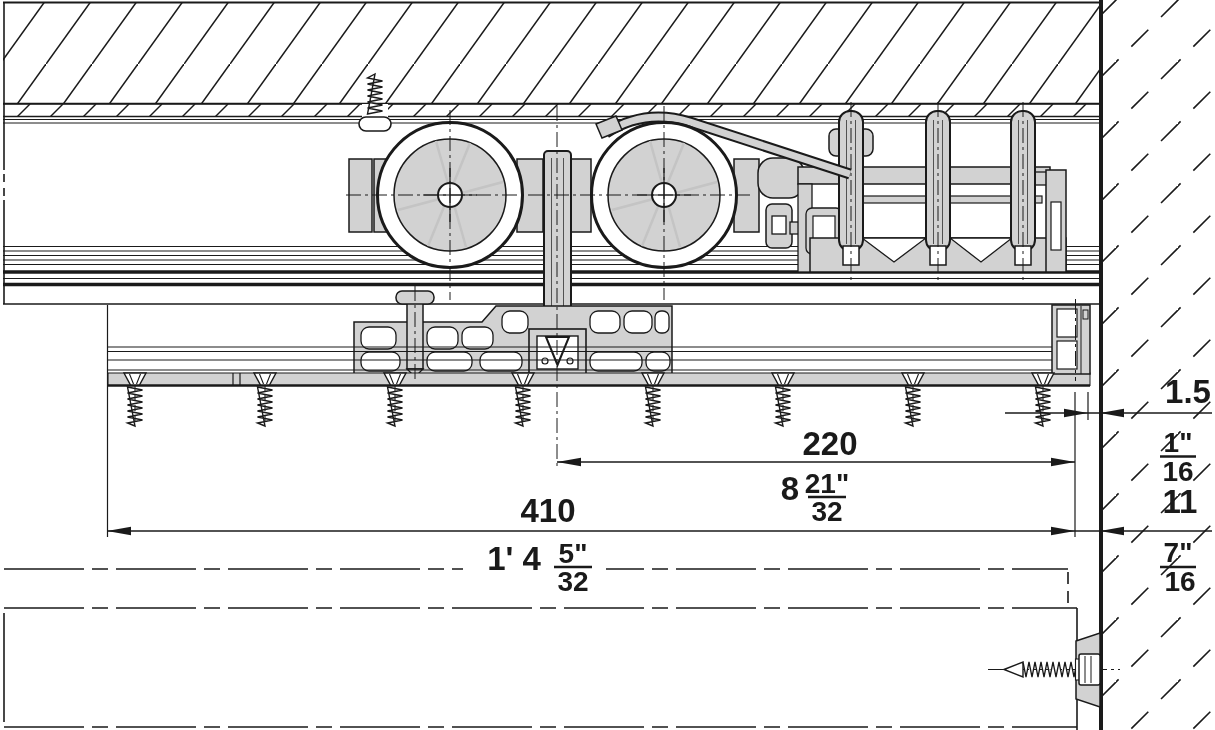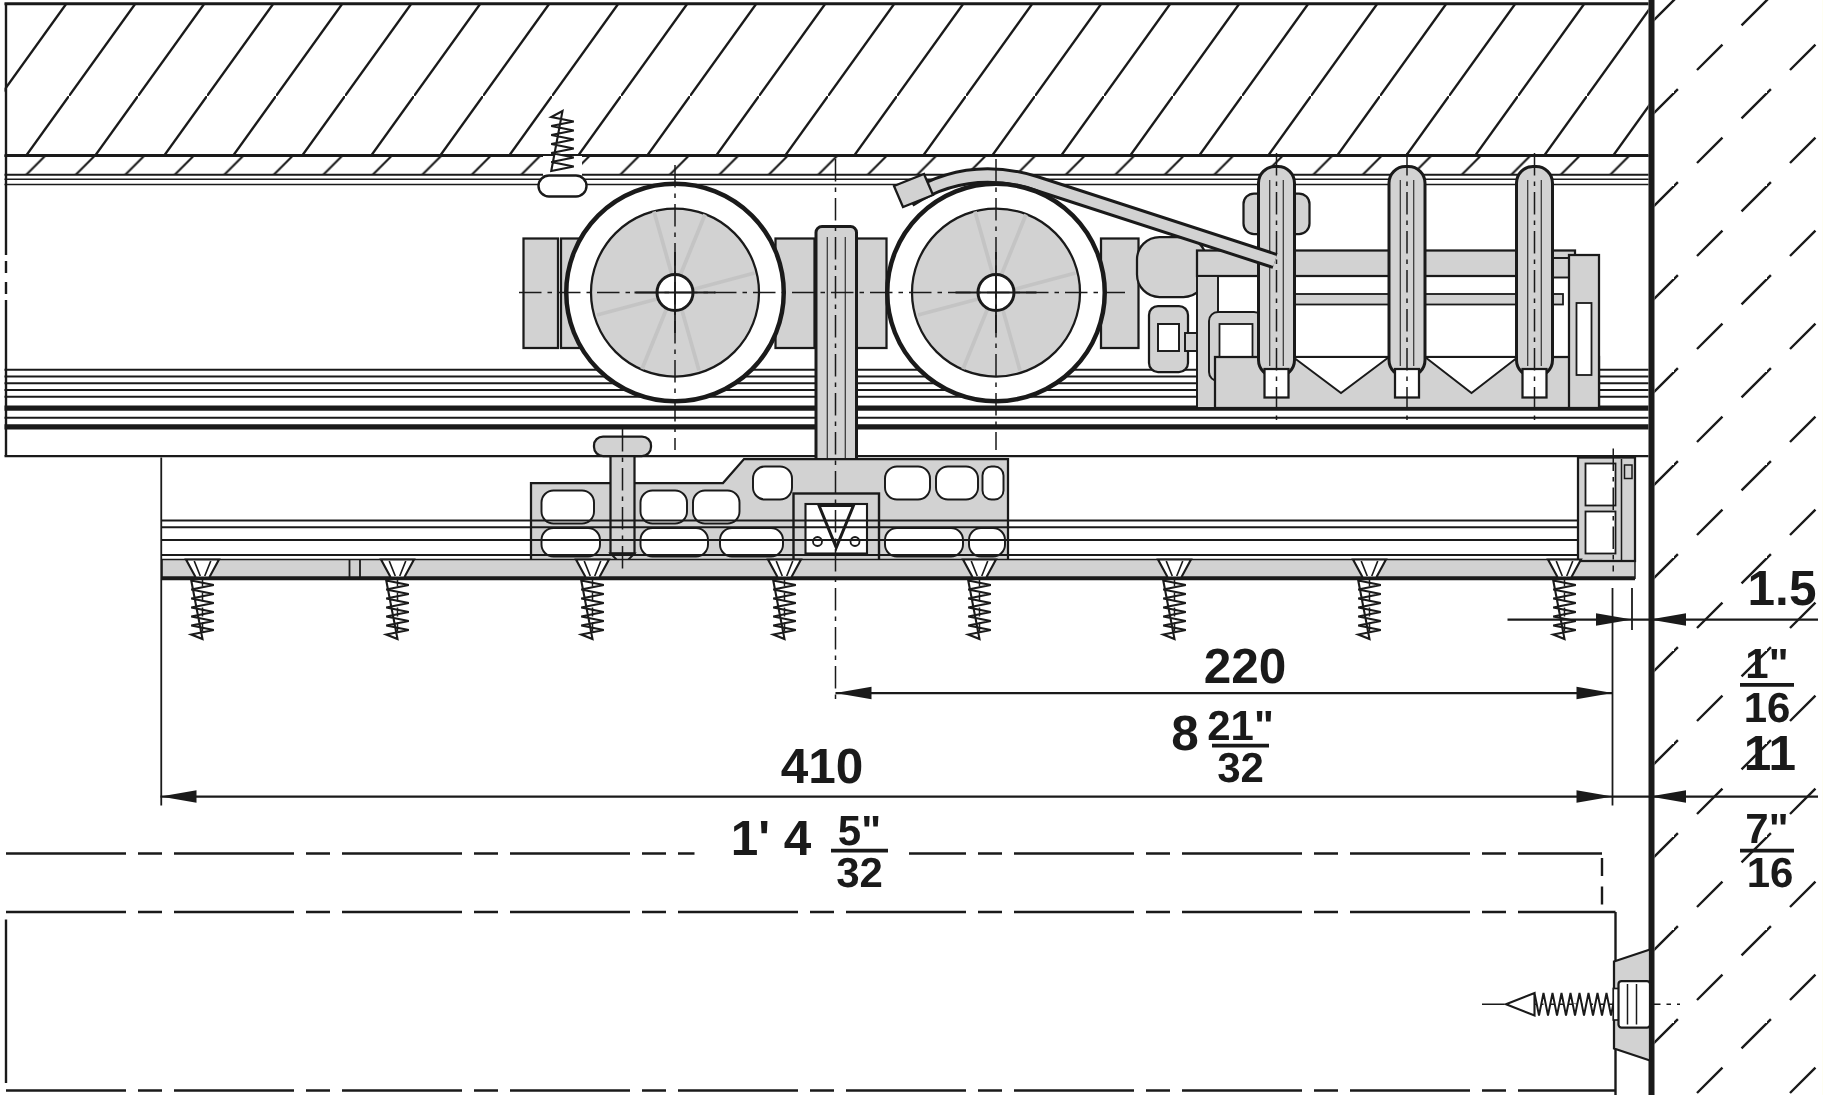--- a/index.html
+++ b/index.html
@@ -1,16 +1,16 @@
 <!DOCTYPE html>
 <html><head>
 <meta charset="utf-8">
 <style>
   html,body{margin:0;padding:0;background:#ffffff;}
-  .stage{width:1215px;height:730px;position:relative;background:#fef9c3;overflow:hidden;}
+  .stage{width:1215px;height:730px;position:relative;background:#737373;overflow:hidden;}
   svg{display:block;}
   text{font-family:"Liberation Sans","DejaVu Sans",sans-serif;font-weight:bold;fill:#1a1a1a;}
   .dimBig{font-size:33px;}
   .dimFrac{font-size:28px;}
 </style>
 </head>
 <body>
 
 <div class="stage">
 <svg width="1215" height="730" viewBox="0 0 1215 730">

